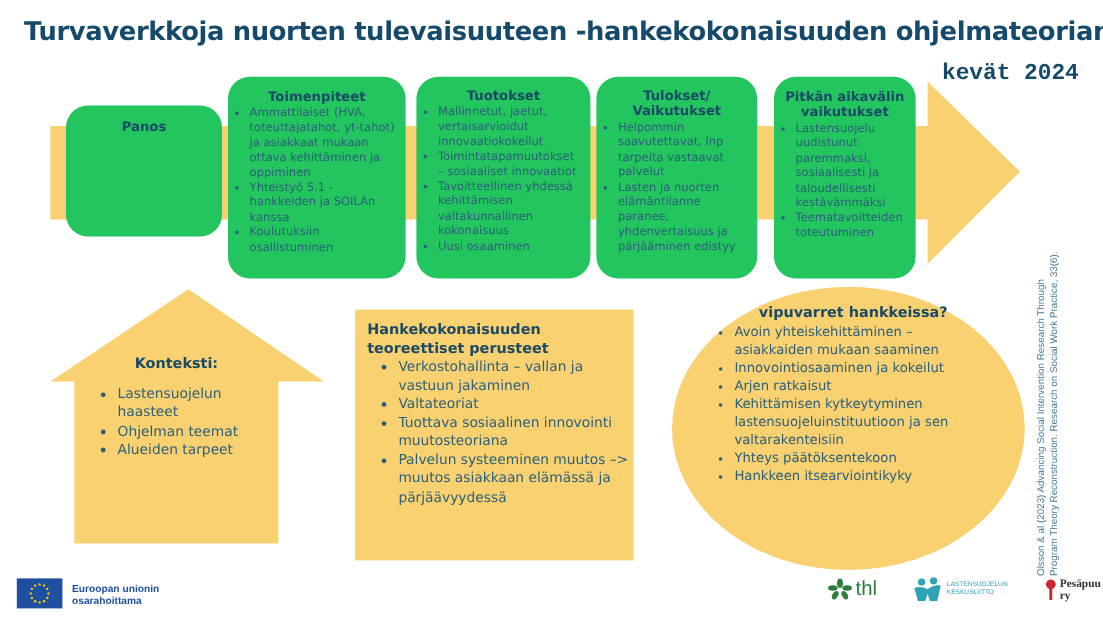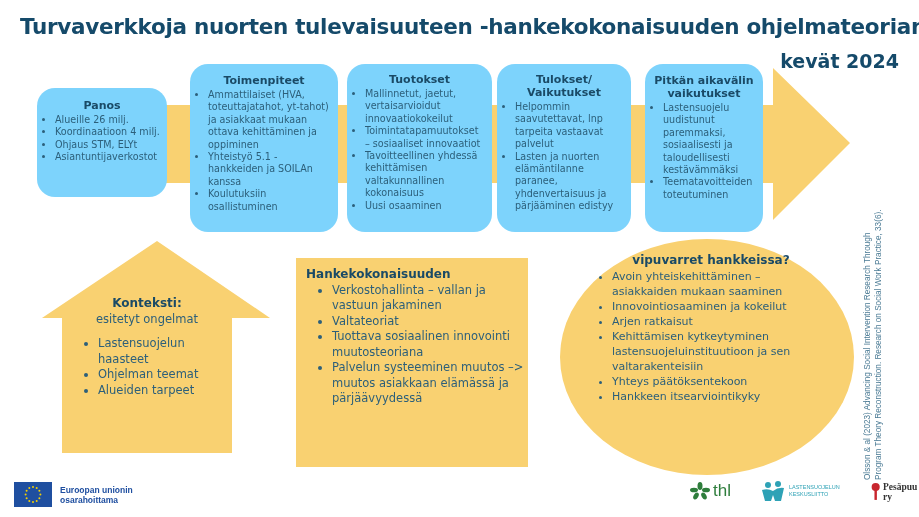--- a/index.html
+++ b/index.html
@@ -1,22 +1,22 @@
 <!DOCTYPE html>
 <html><head>
 <meta charset="utf-8">
 <style>
   html, body { margin:0; padding:0; background:#ffffff; }
   body { width:919px; height:517px; position:relative; overflow:hidden;
          font-family: "DejaVu Sans", sans-serif; color:#1f4e6b; }
   .title { position:absolute; left:20px; top:14px; font-family:"DejaVu Sans", sans-serif;
            font-weight:bold; font-size:21.5px; color:#154a6a; white-space:nowrap; letter-spacing:-0.3px; }
-  .subtitle { position:absolute; right:20px; top:50px; font-weight:bold; font-size:19px; color:#154a6a; }
+  .subtitle { position:absolute; right:20px; top:50px; font-weight:bold; font-size:19px; color:#154a6a;font-family:Liberation Mono, monospace; }
   svg.shapes { position:absolute; left:0; top:0; }
-  .box { position:absolute; background:#7dd3fc; border-radius:18px; box-sizing:border-box;
+  .box { position:absolute; background:#22c55e; border-radius:18px; box-sizing:border-box;
          padding:6px 6px; font-size:9.6px; line-height:12.4px; color:#2c5f7a; }
   .box h3 { margin:0 0 2px 0; text-align:center; font-size:11px; line-height:13px; color:#1a4a66; font-weight:bold; }
   .box ul { margin:0; padding-left:12px; }
   .box li { margin:0; }
   .ytext { position:absolute; font-size:11.5px; line-height:15.5px; color:#2c5f7a; }
   .ytext h3 { margin:0; font-size:12px; line-height:15.5px; color:#1a4a66; font-weight:bold; }
   .ytext ul { margin:0; padding-left:28px; }
   .cite { position:absolute; left:862px; top:480px; transform-origin:0 0; transform:rotate(-90deg);
           font-size:8.2px; line-height:11px; color:#4a7a94; white-space:nowrap; font-family:"Liberation Sans", sans-serif; }
   .eu { position:absolute; left:14px; top:482px; display:flex; align-items:center; gap:8px; }
@@ -39,28 +39,22 @@
 
   <polygon points="42,105 773,105 773,68 850,143 773,220 773,183 42,183" fill="#f9d171"></polygon>
 
   <polygon points="157,241 270,318 232,318 232,453 62,453 62,318 42,318" fill="#f9d171"></polygon>
 
   <rect x="296" y="258" width="232" height="209" fill="#f9d171"></rect>
 
   <ellipse cx="707" cy="357" rx="147" ry="118" fill="#f9d171"></ellipse>
 </svg>
 
-<div class="box" style="left:37px; top:88px; width:130px; height:109px; padding-top:11px;">
+<div class="box" style="left:55px; top:88px; width:130px; height:109px; padding-top:11px;">
   <h3>Panos</h3>
-  <ul>
-    <li>Alueille 26 milj.</li>
-    <li>Koordinaatioon 4 milj.</li>
-    <li>Ohjaus STM, ELYt</li>
-    <li>Asiantuntijaverkostot</li>
-  </ul>
 </div>
 
 <div class="box" style="left:190px; top:64px; width:148px; height:168px; padding-top:10px;">
   <h3>Toimenpiteet</h3>
   <ul>
     <li>Ammattilaiset (HVA, toteuttajatahot, yt-tahot) ja asiakkaat mukaan ottava kehittäminen ja oppiminen</li>
     <li>Yhteistyö 5.1 -hankkeiden ja SOILAn kanssa</li>
     <li>Koulutuksiin osallistuminen</li>
   </ul>
 </div>
@@ -86,30 +80,30 @@
 <div class="box" style="left:645px; top:64px; width:118px; height:168px; padding-top:10px;">
   <h3>Pitkän aikavälin vaikutukset</h3>
   <ul>
     <li>Lastensuojelu uudistunut paremmaksi, sosiaalisesti ja taloudellisesti kestävämmäksi</li>
     <li>Teematavoitteiden toteutuminen</li>
   </ul>
 </div>
 
 <div class="ytext" style="left:62px; top:296px; width:170px; text-align:center;">
   <h3>Konteksti:</h3>
-  <div>esitetyt ongelmat</div>
   <ul style="text-align:left; margin-top:9px; padding-left:36px;">
     <li>Lastensuojelun haasteet</li>
     <li>Ohjelman teemat</li>
     <li>Alueiden tarpeet</li>
   </ul>
 </div>
 
 <div class="ytext" style="left:306px; top:267px; width:218px;">
   <h3>Hankekokonaisuuden</h3>
+  <h3>teoreettiset perusteet</h3>
   <ul style="padding-left:26px;">
     <li>Verkostohallinta – vallan ja vastuun jakaminen</li>
     <li>Valtateoriat</li>
     <li>Tuottava sosiaalinen innovointi muutosteoriana</li>
     <li>Palvelun systeeminen muutos –&gt; muutos asiakkaan elämässä ja pärjäävyydessä</li>
   </ul>
 </div>
 
 <div class="ytext" style="left:596px; top:253px; width:230px; font-size:11px; line-height:15px;">
   <h3 style="text-align:center;">vipuvarret hankkeissa?</h3>

